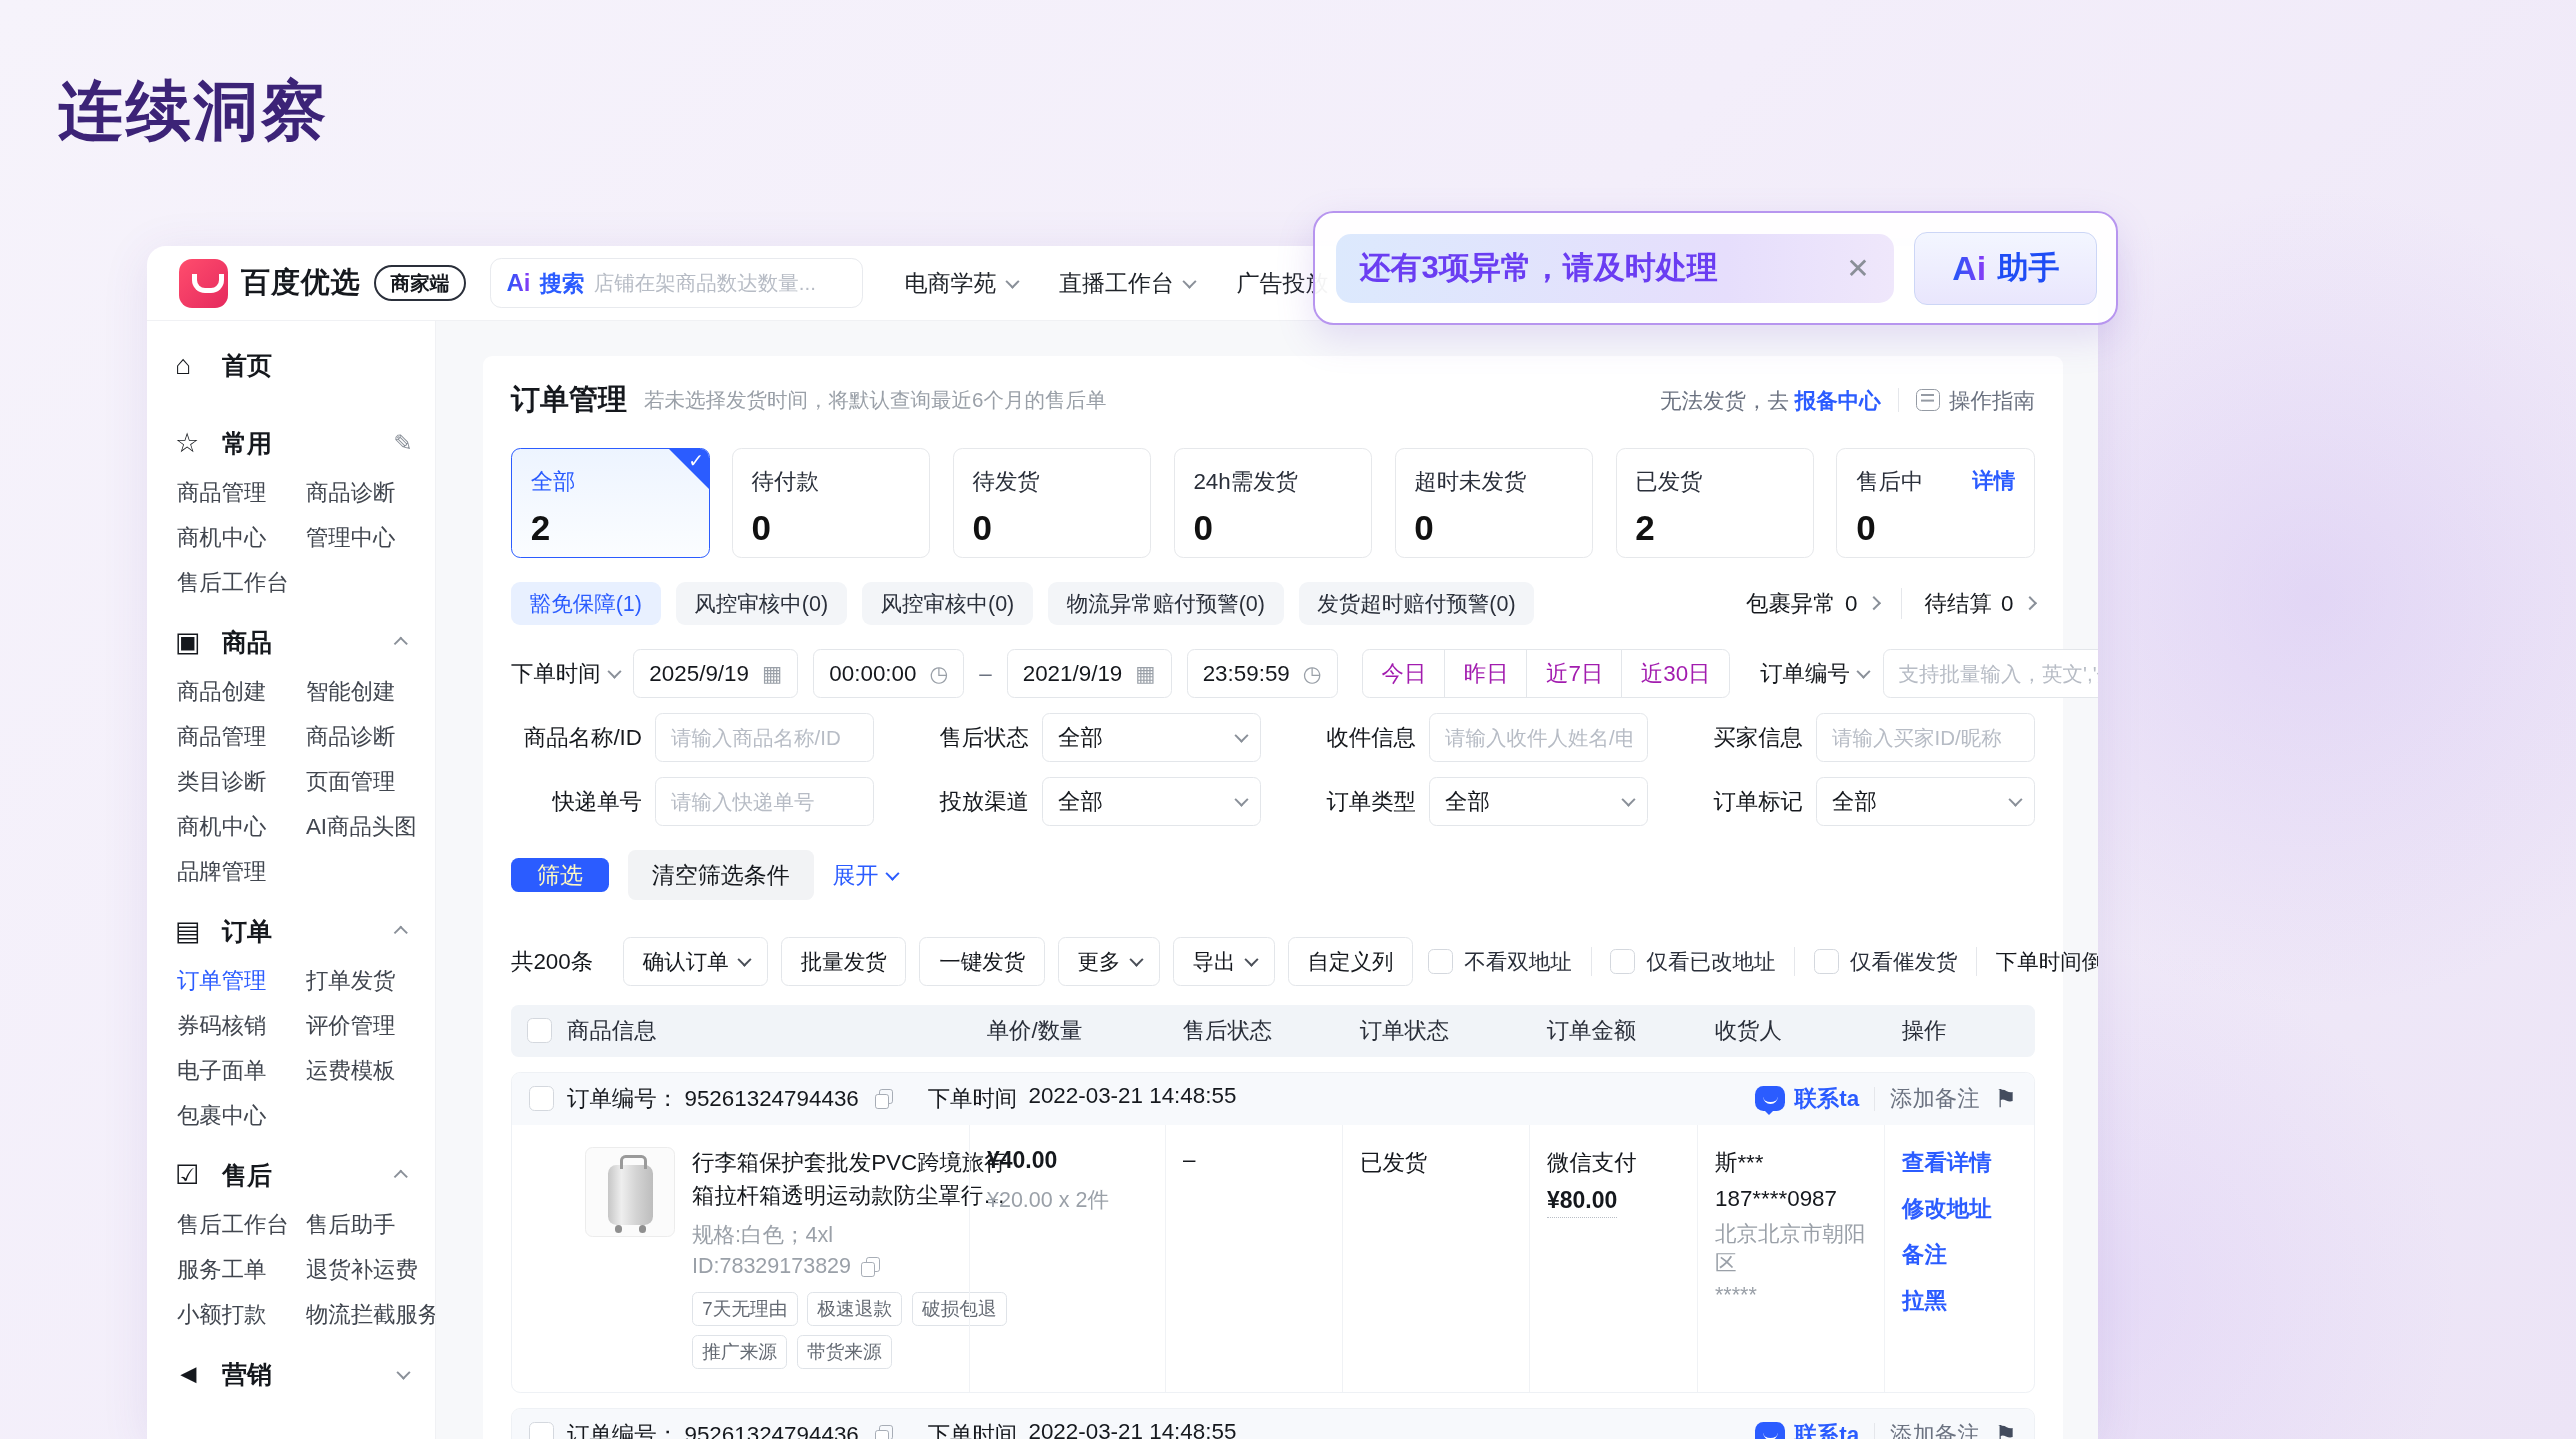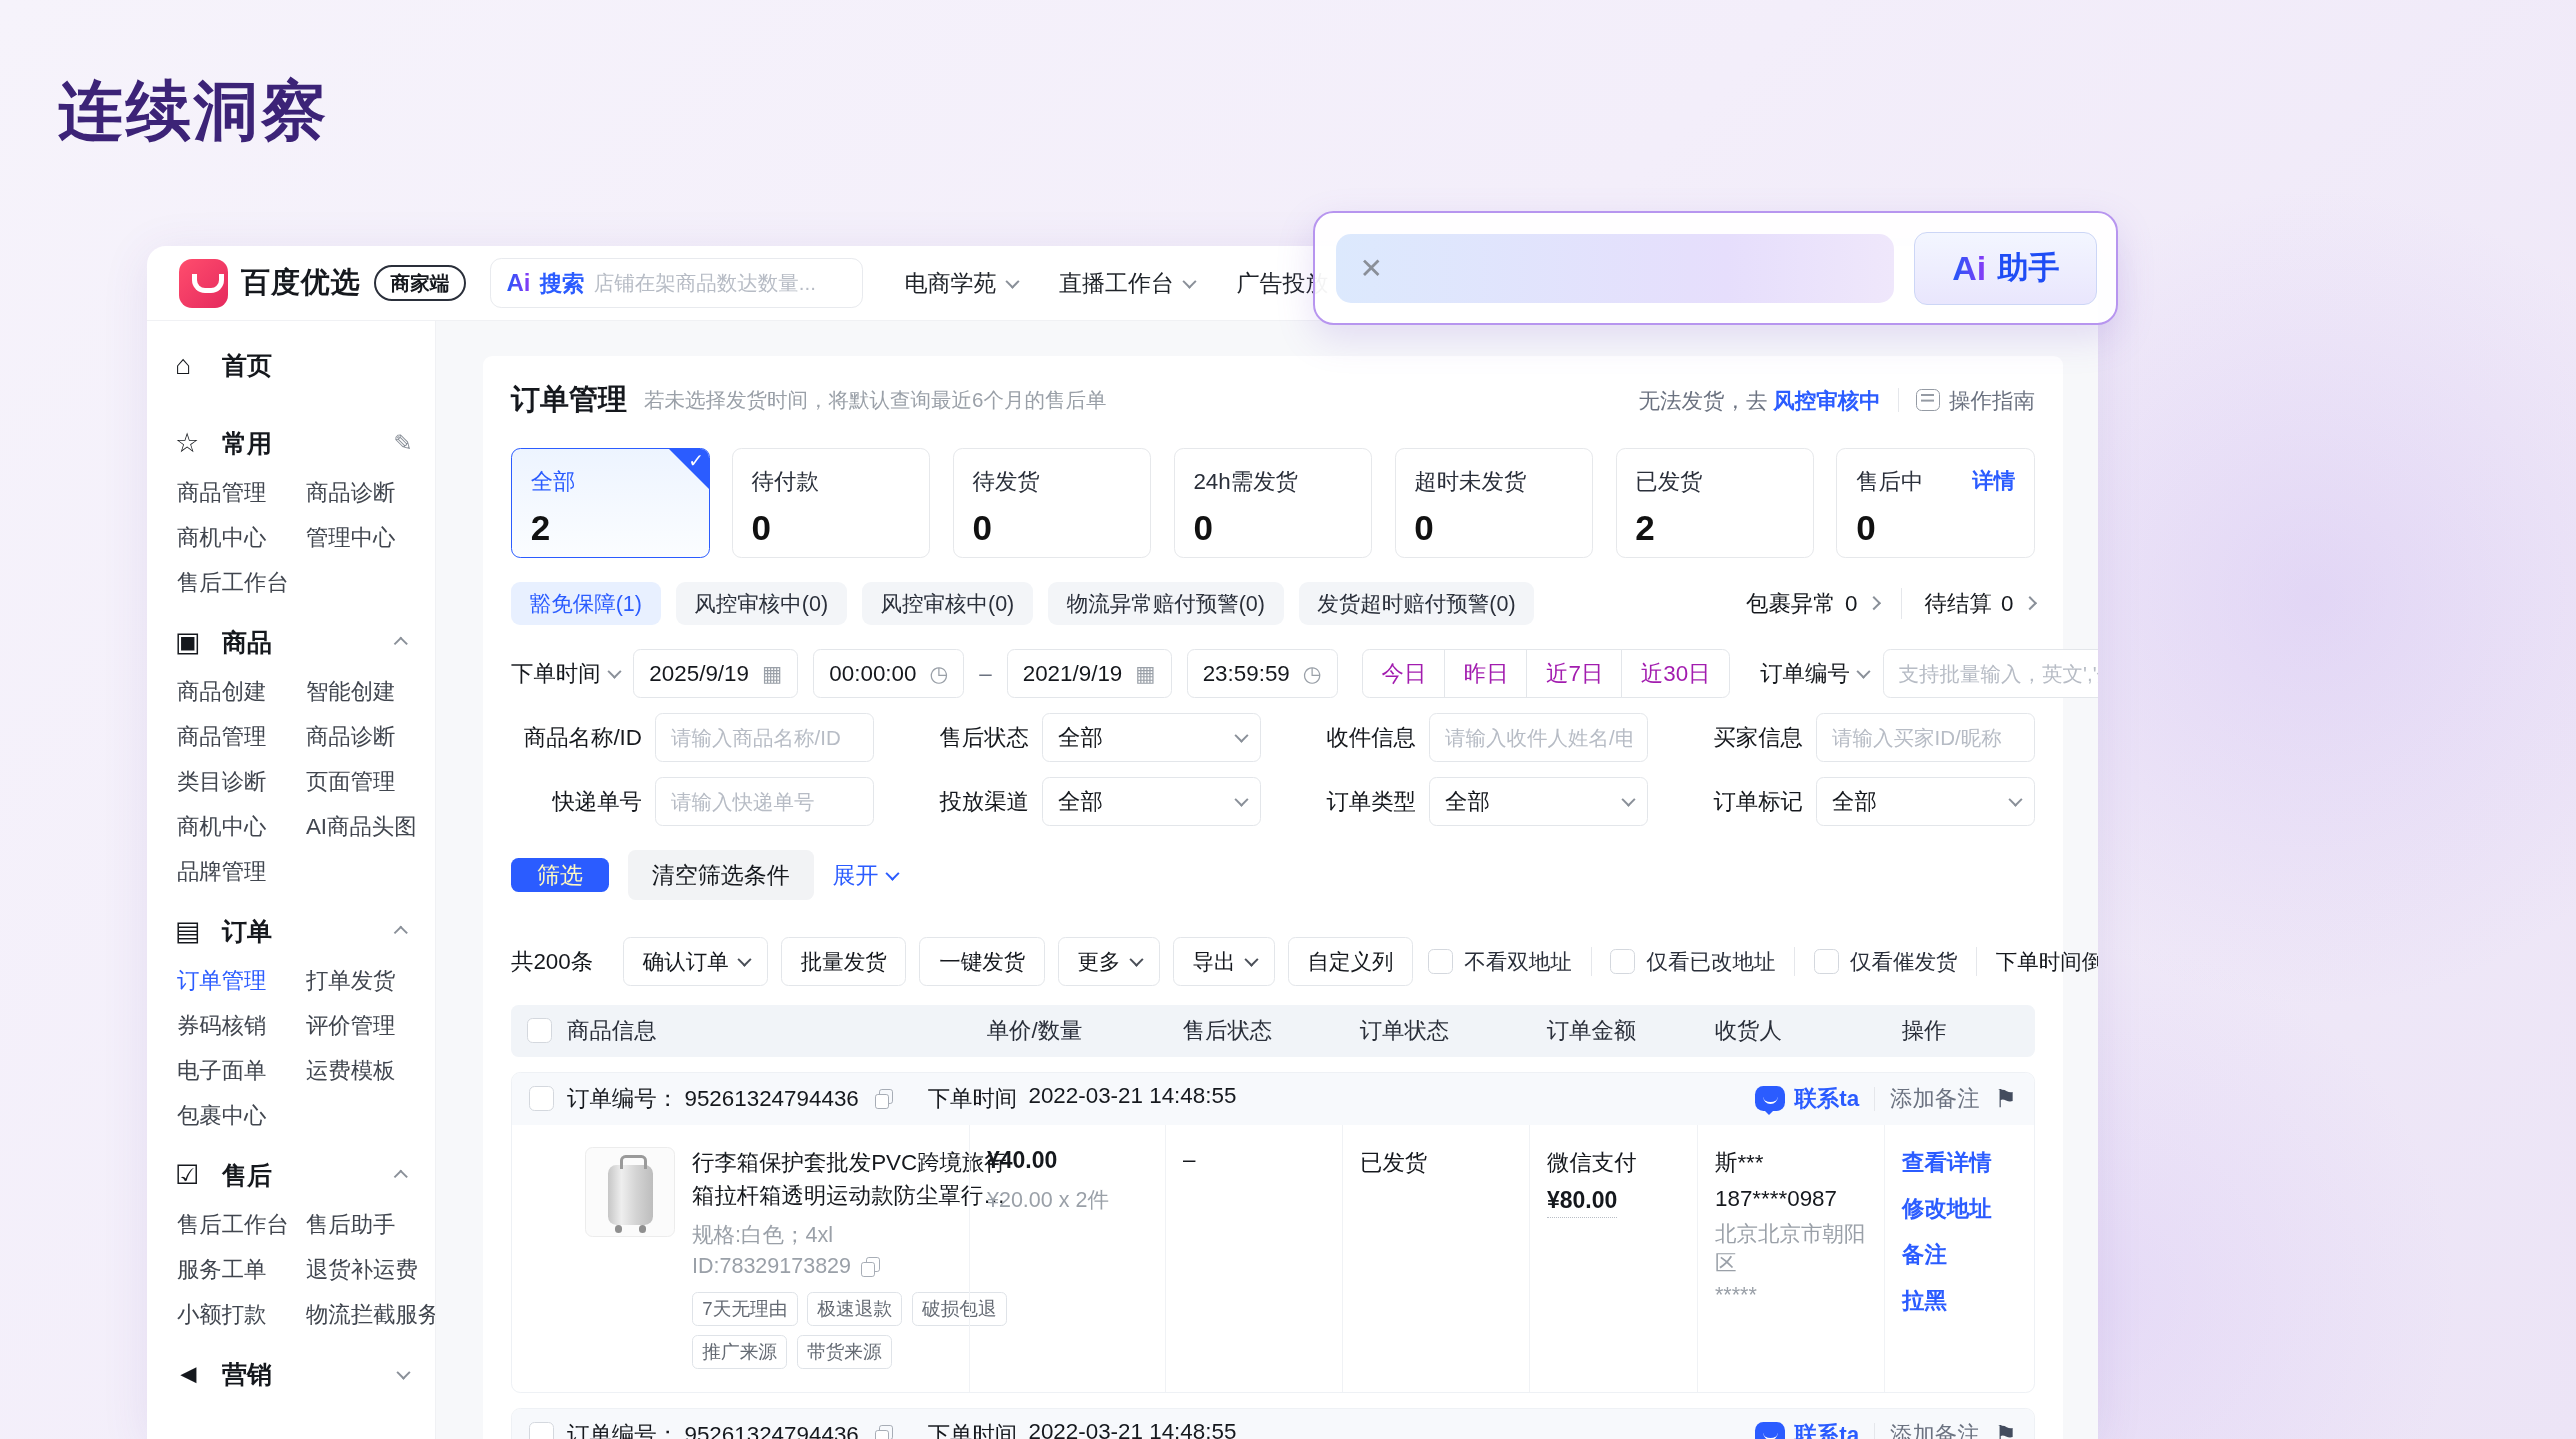--- a/index.html
+++ b/index.html
@@ -202,20 +202,21 @@
   .op-link { color:#2b5cff; font-size:22.4px; font-weight:600; cursor:pointer; }
 </style>
 </head>
 <body>
 
 <div class="stage">
   <h1 class="page-title">连续洞察</h1>
 
   <div class="assistant">
     <div class="assist-msg">
+      <span class="assist-text">还有3项异常，请及时处理</span>
       <span class="assist-close">✕</span>
     </div>
     <div class="assist-btn">
       <span class="ai-grad">Ai</span>
       <span class="assist-label">助手</span>
     </div>
   </div>
 
   <div class="window">
 
@@ -365,21 +366,21 @@
       </aside>
 
       <main class="main">
         <div class="card">
 
           <div class="card-titlebar">
             <span class="card-title">订单管理</span>
             <span class="card-subtitle">若未选择发货时间，将默认查询最近6个月的售后单</span>
             <div class="titlebar-right">
               <span>无法发货，去</span>
-              <span class="tb-link" style="margin-left:-11.2px">风控审核中</span>
+              <span class="tb-link" style="margin-left:-11.2px">报备中心</span>
               <span class="vdiv"></span>
               <span class="guide">
                 <span class="guide-ic"></span>
                 <span>操作指南</span>
               </span>
             </div>
           </div>
 
           <div class="tabs">
 

